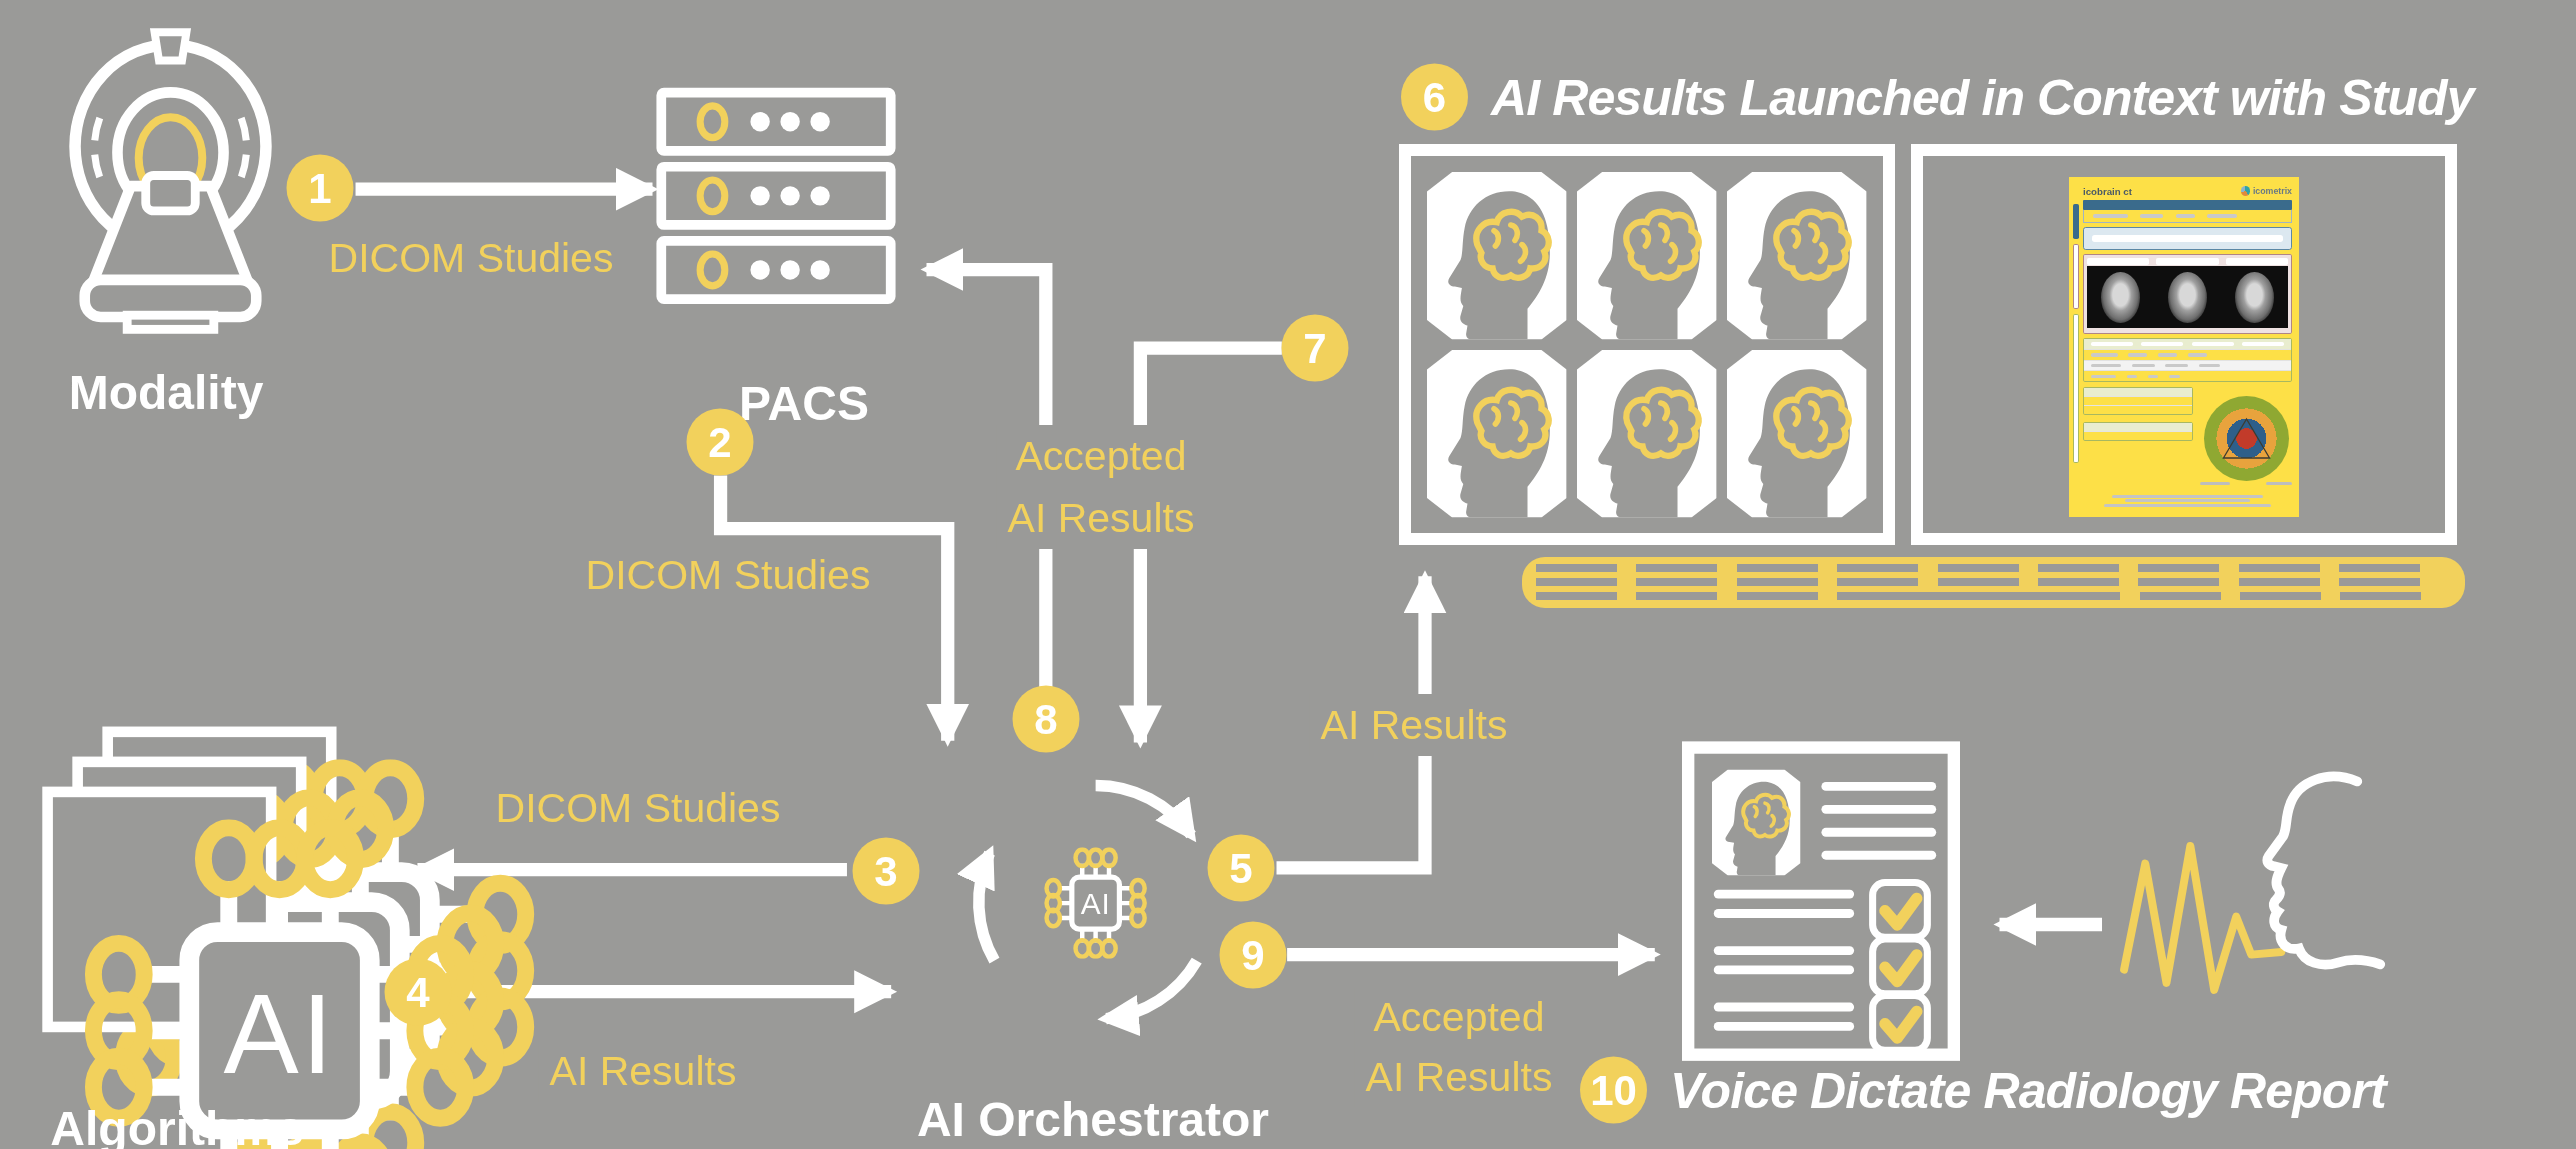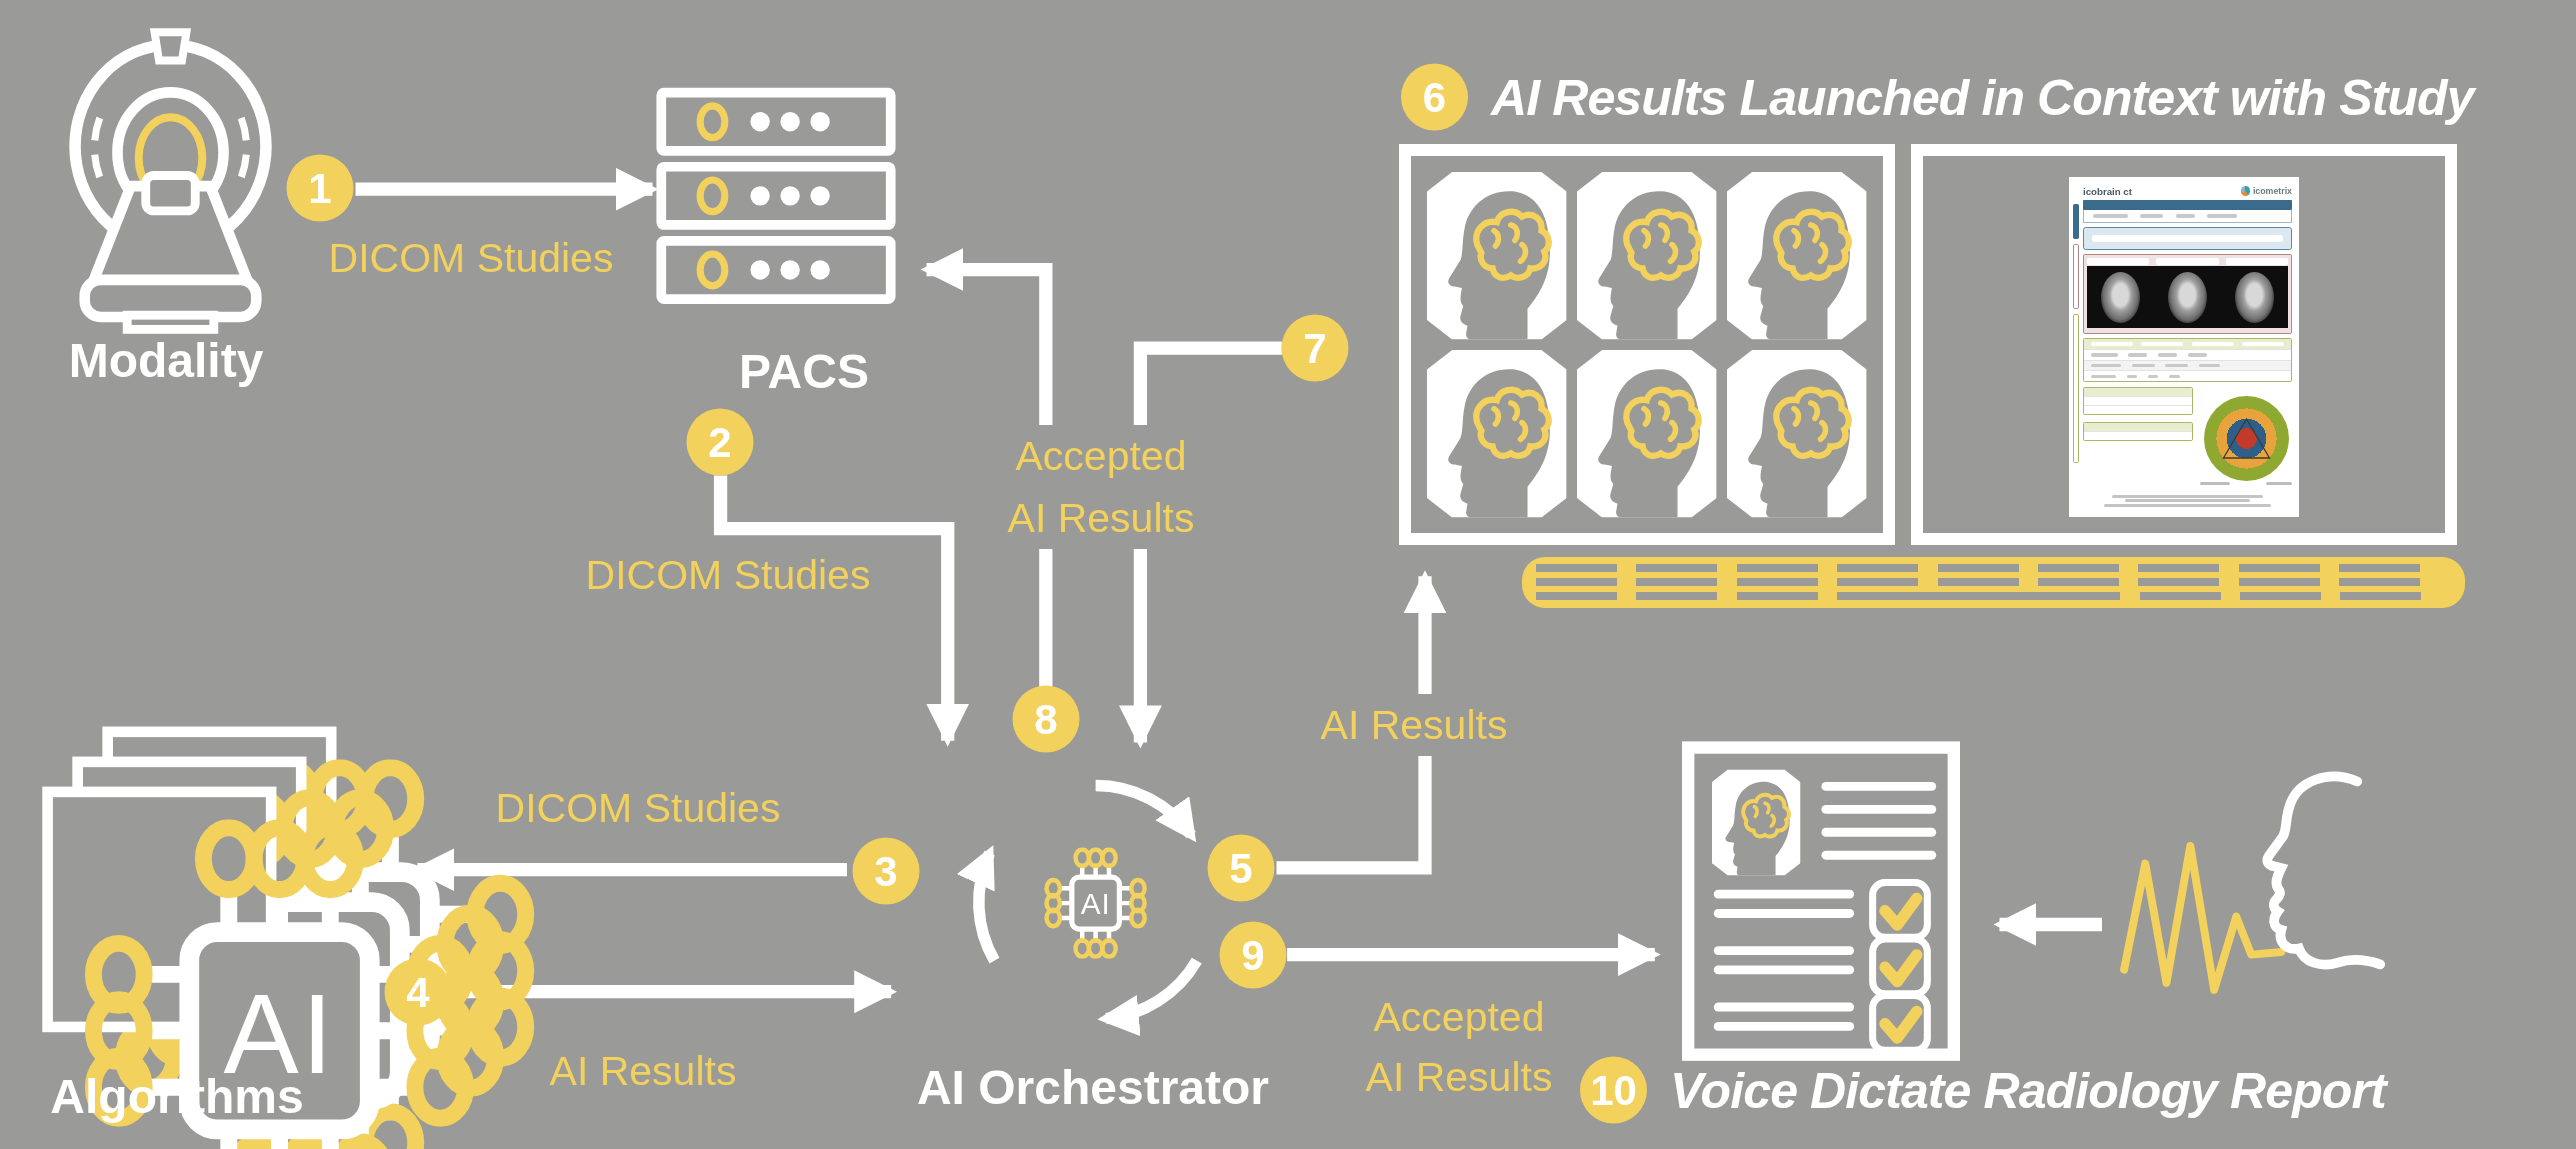--- a/index.html
+++ b/index.html
@@ -29,21 +29,21 @@
   }
   .badge.inline{position:static;transform:none;flex:0 0 67px;}
   .flabel{
     position:absolute;z-index:3;transform:translate(-50%,-50%);
     color:var(--yellow);font-size:41px;line-height:62px;text-align:center;
     white-space:pre-line;background:var(--background);padding:0 10.6px;
   }
   .flabel.two{line-height:62px;}
   .nlabel{
     position:absolute;z-index:3;transform:translate(-50%,-50%);
-    color:var(--white);font-size:48px;font-weight:bold;white-space:nowrap;
+    color:var(--white);font-size:48px;font-weight:bold;white-space:nowrap;margin-top:32px;
   }
   .title-row{
     position:absolute;z-index:5;display:flex;align-items:center;gap:23px;
     transform:translateY(-50%);
   }
   .title-text{color:var(--white);font-size:50px;font-weight:bold;white-space:nowrap;letter-spacing:-0.9px;font-style:italic;}
   .monitor{
     position:absolute;z-index:2;background:var(--background);
     border:12.4px solid var(--white);box-sizing:border-box;
   }
@@ -55,21 +55,21 @@
   .tile{width:100%;height:100%;}
   .keyboard{
     position:absolute;z-index:2;background:var(--yellow);border-radius:23px;
     box-sizing:border-box;padding:7px 14px;display:flex;flex-direction:column;gap:6.2px;
   }
   .krow{display:flex;gap:19.4px;height:8px;}
   .key{flex:0 0 81px;background:var(--background);height:8px;}
   .key.long{flex:0 0 283px;}
   
   .page{
-    position:absolute;z-index:3;background:#ffffff;box-sizing:border-box;
+    position:absolute;z-index:3;background:#fde047;box-sizing:border-box;
     padding:5.3px 7px 5.3px 14px;font-family:"Liberation Sans",sans-serif;
   }
   .rp-header{display:flex;justify-content:space-between;align-items:center;height:17.7px;}
   .rp-brand-l{font-size:9.7px;font-weight:bold;color:#4a5a66;}
   .rp-brand-r{display:flex;align-items:flex-start;gap:2.7px;font-size:8.8px;font-weight:bold;color:#6a7a84;}
   .rp-logo-dot{width:9.7px;height:9.7px;border-radius:50%;
     background:conic-gradient(#2fa3a8 0 40%,#e08a3c 40% 70%,#8fb3c9 70% 100%);}
   .rp-tabs{position:absolute;left:3.5px;top:26.5px;width:6.2px;}
   .rp-tab{width:6.2px;box-sizing:border-box;margin-bottom:5.3px;border-radius:1.8px;}
   .rp-t-blue{height:35px;background:#3a6b8c;}

